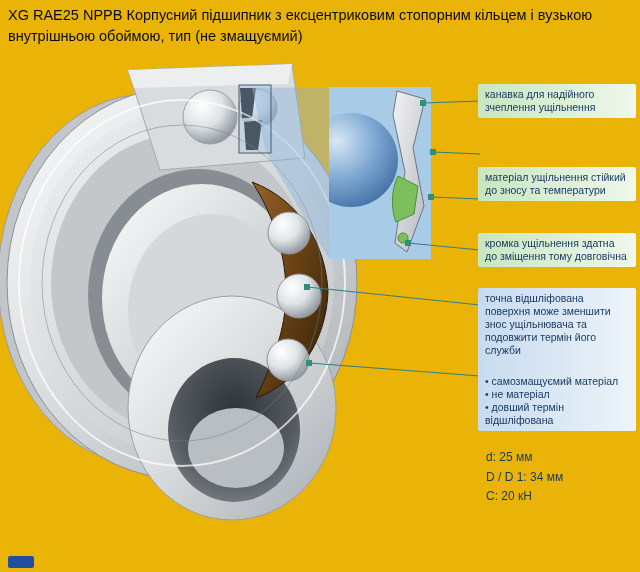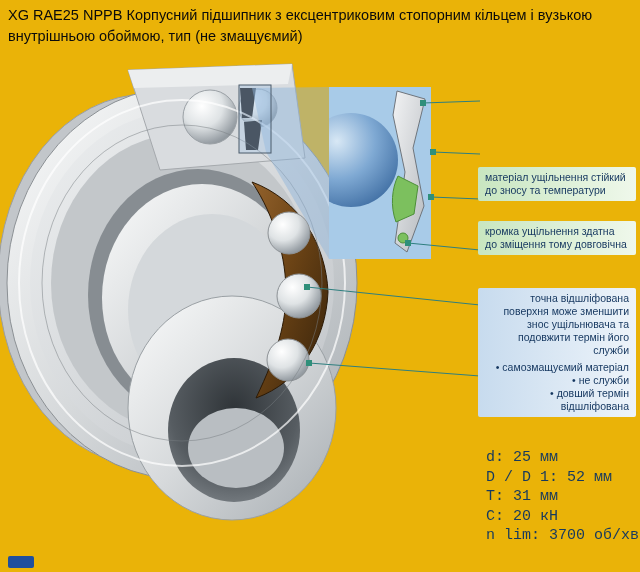--- a/index.html
+++ b/index.html
@@ -5,25 +5,25 @@
   * { margin:0; padding:0; box-sizing:border-box; }
   html,body { width:640px; height:572px; background:#ffffff;
     font-family:"Liberation Sans","DejaVu Sans",sans-serif; }
   .stage { position:relative; width:640px; height:572px; overflow:hidden; background:#eab308; }
   .scene-svg { position:absolute; left:0; top:0; width:640px; height:572px; }
   .title { position:absolute; left:8px; top:5px; width:606px;
     font-size:14.5px; line-height:20.5px; color:#0b0b0b; }
   .callout { position:absolute; left:478px; width:158px; padding:4px 7px;
     font-size:10.5px; line-height:13px; color:#14365f; border-radius:2px; }
   .callout.green { background:linear-gradient(90deg,#c8e6c0,#eff8eb); }
-  .callout.blue  { background:linear-gradient(90deg,#c7dbee,#eef4fa);text-align:right; }
-  .callout ul { list-style:none; margin-top:0; }
+  .callout.blue  { background:linear-gradient(90deg,#c7dbee,#eef4fa); }
+  .callout ul { list-style:none; margin-top:14px; }
   .callout li::before { content:"• "; }
   .specs { position:absolute; left:486px; top:448px;
-    font-size:15px; line-height:19.5px; color:#16395f;font-family:Liberation Mono, monospace; }
+    font-size:12px; line-height:19.5px; color:#16395f; }
 </style>
 </head>
 <body>
 
 <div class="stage">
 
   <svg class="scene-svg" viewBox="0 0 640 572">
     <defs>
       <linearGradient id="gFace" x1="0" y1="0" x2="1" y2="1">
         <stop offset="0" stop-color="#fafbfb"></stop>
@@ -124,33 +124,32 @@
       <rect x="405" y="240" width="6" height="6"></rect>
       <rect x="304" y="284" width="6" height="6"></rect>
       <rect x="306" y="360" width="6" height="6"></rect>
     </g>
 
     <rect x="8" y="556" width="26" height="12" rx="2" fill="#1f4f9e"></rect>
   </svg>
 
   <div class="title">XG RAE25 NPPB Корпусний підшипник з ексцентриковим стопорним кільцем і вузькою внутрішньою обоймою, тип (не змащуємий)</div>
 
+  <div class="callout green" style="top:84px">канавка для надійного зчеплення ущільнення</div>
   <div class="callout green" style="top:167px">матеріал ущільнення стійкий до зносу та температури</div>
-  <div class="callout green" style="top:221px">кромка ущільнення здатна до зміщення тому довговічна</div>
+  <div class="callout green" style="top:233px">кромка ущільнення здатна до зміщення тому довговічна</div>
   <div class="callout blue" style="top:288px">точна відшліфована поверхня може зменшити знос ущільнювача та подовжити термін його служби</div>
 
   <div class="callout blue" style="top:357px">
     <ul>
       <li>самозмащуємий матеріал</li>
-      <li>не служби</li>
+      <li>не матеріал</li>
       <li>довший термін відшліфована</li>
     </ul>
   </div>
 
   <div class="specs">
     <div>d: 25 мм</div>
-    <div>D / D 1: 52 мм</div>
-    <div>T: 31 мм</div>
+    <div>D / D 1: 34 мм</div>
     <div>C: 20 кН</div>
-    <div>n lim: 3700 об/хв</div>
   </div>
 
 </div>
 
 </body></html>

